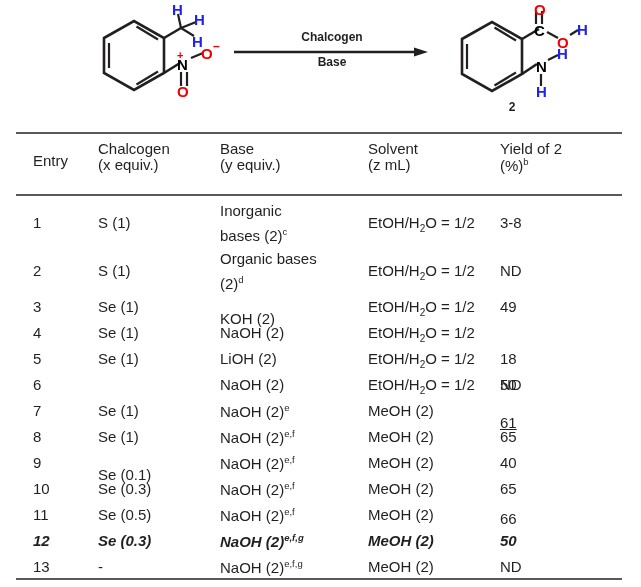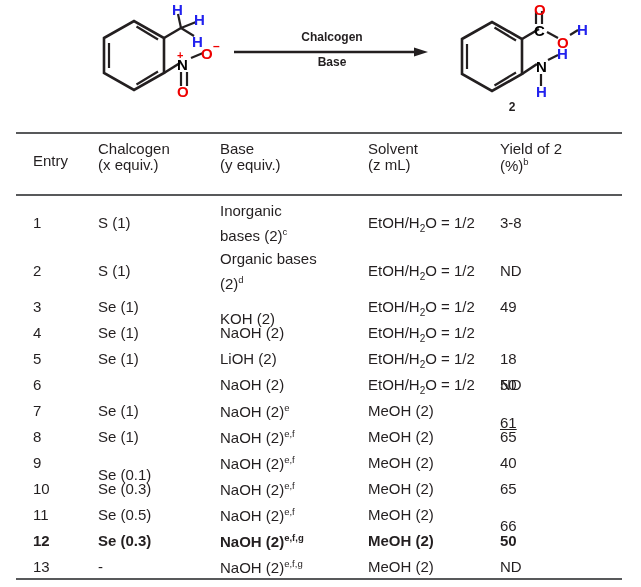--- a/index.html
+++ b/index.html
@@ -29,21 +29,21 @@
   .rule.top{top:0;height:2px;}
   .rule.head{top:62px;height:2px;}
   .rule.bot{top:446px;height:2px;}
   .row{position:absolute;left:0;width:606px;font-size:15px;color:#231f20;}
   .cell{position:absolute;white-space:nowrap;}
   .c-entry{left:17px;}
   .c-chal{left:82px;}
   .c-base{left:204px;}
   .c-solv{left:352px;}
   .c-yield{left:484px;}
-  .row.bold{font-weight:bold;}
+  .row.bold{font-weight:bold;font-style:italic;}
   .row .cell sub{font-size:10px;}
   .row .cell sup{font-size:9.5px;}
   .hdr{position:absolute;left:0;width:606px;font-size:15px;color:#231f20;}
   .hdr .cell{white-space:nowrap;}
   .hdr .l1{top:8px;}
   .hdr .l2{top:24px;}
   .hdr sup{font-size:9.5px;}
 </style>
 </head>
 <body>
@@ -212,21 +212,21 @@
         <span class="cell c-chal" style="top:0px;">Se (0.3)</span>
         <span class="cell c-base" style="top:0px;">NaOH (2)<sup>e,f</sup></span>
         <span class="cell c-solv" style="top:0px;">MeOH (2)</span>
         <span class="cell c-yield" style="top:0px;">65</span>
       </div>
       <div class="row" style="top: 374px; height: 26px;">
         <span class="cell c-entry" style="top:0px;">11</span>
         <span class="cell c-chal" style="top:0px;">Se (0.5)</span>
         <span class="cell c-base" style="top:0px;">NaOH (2)<sup>e,f</sup></span>
         <span class="cell c-solv" style="top:0px;">MeOH (2)</span>
-        <span class="cell c-yield" style="top:11px;">66</span>
+        <span class="cell c-yield" style="top:4px;">66</span>
       </div>
       <div class="row bold" style="top: 400px; height: 26px;">
         <span class="cell c-entry" style="top:0px;">12</span>
         <span class="cell c-chal" style="top:0px;">Se (0.3)</span>
         <span class="cell c-base" style="top:0px;">NaOH (2)<sup>e,f,g</sup></span>
         <span class="cell c-solv" style="top:0px;">MeOH (2)</span>
         <span class="cell c-yield" style="top:0px;">50</span>
       </div>
       <div class="row" style="top: 426px; height: 26px;">
         <span class="cell c-entry" style="top:0px;">13</span>

